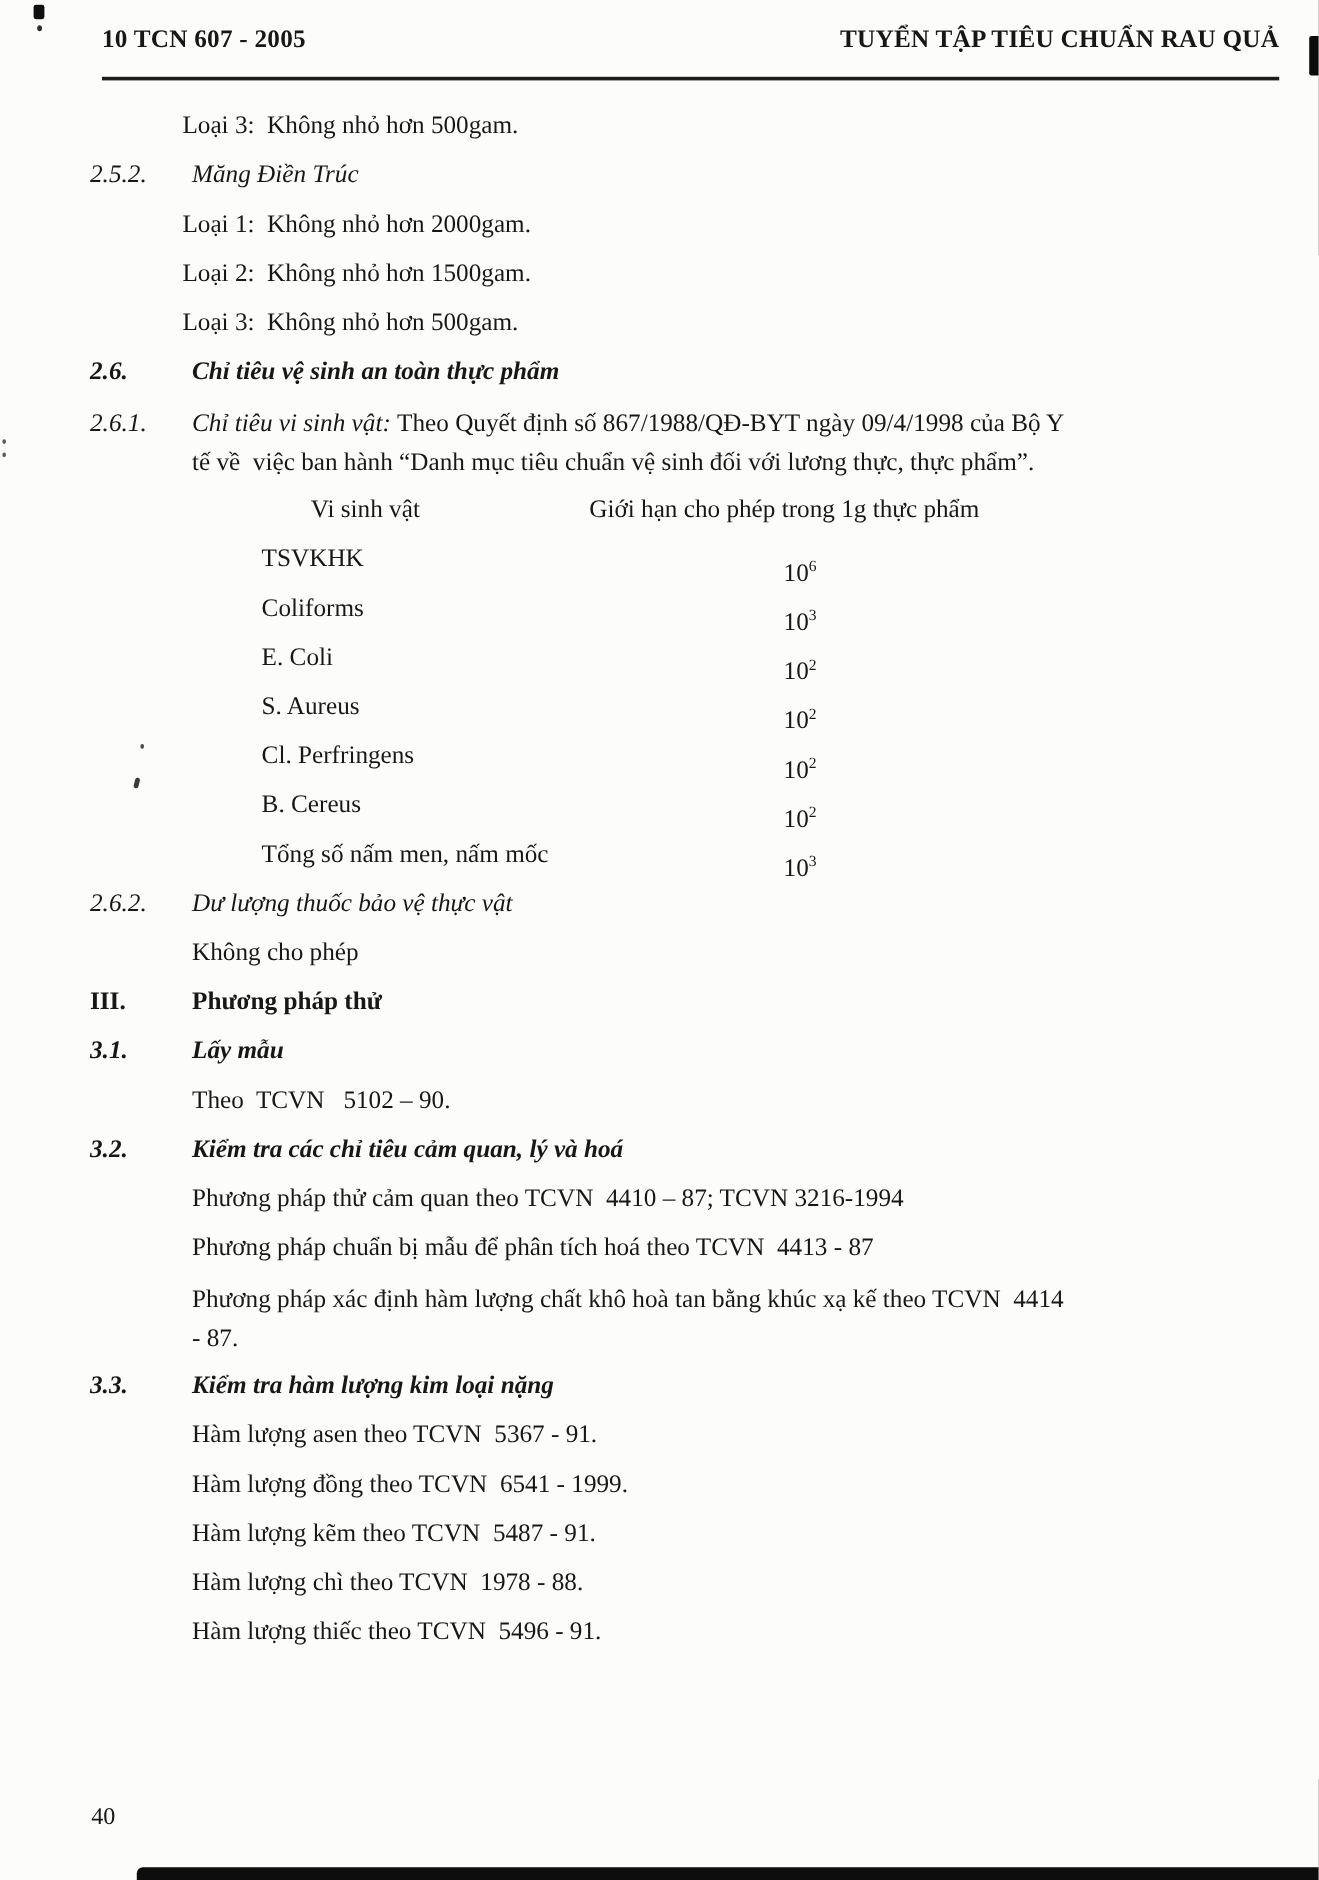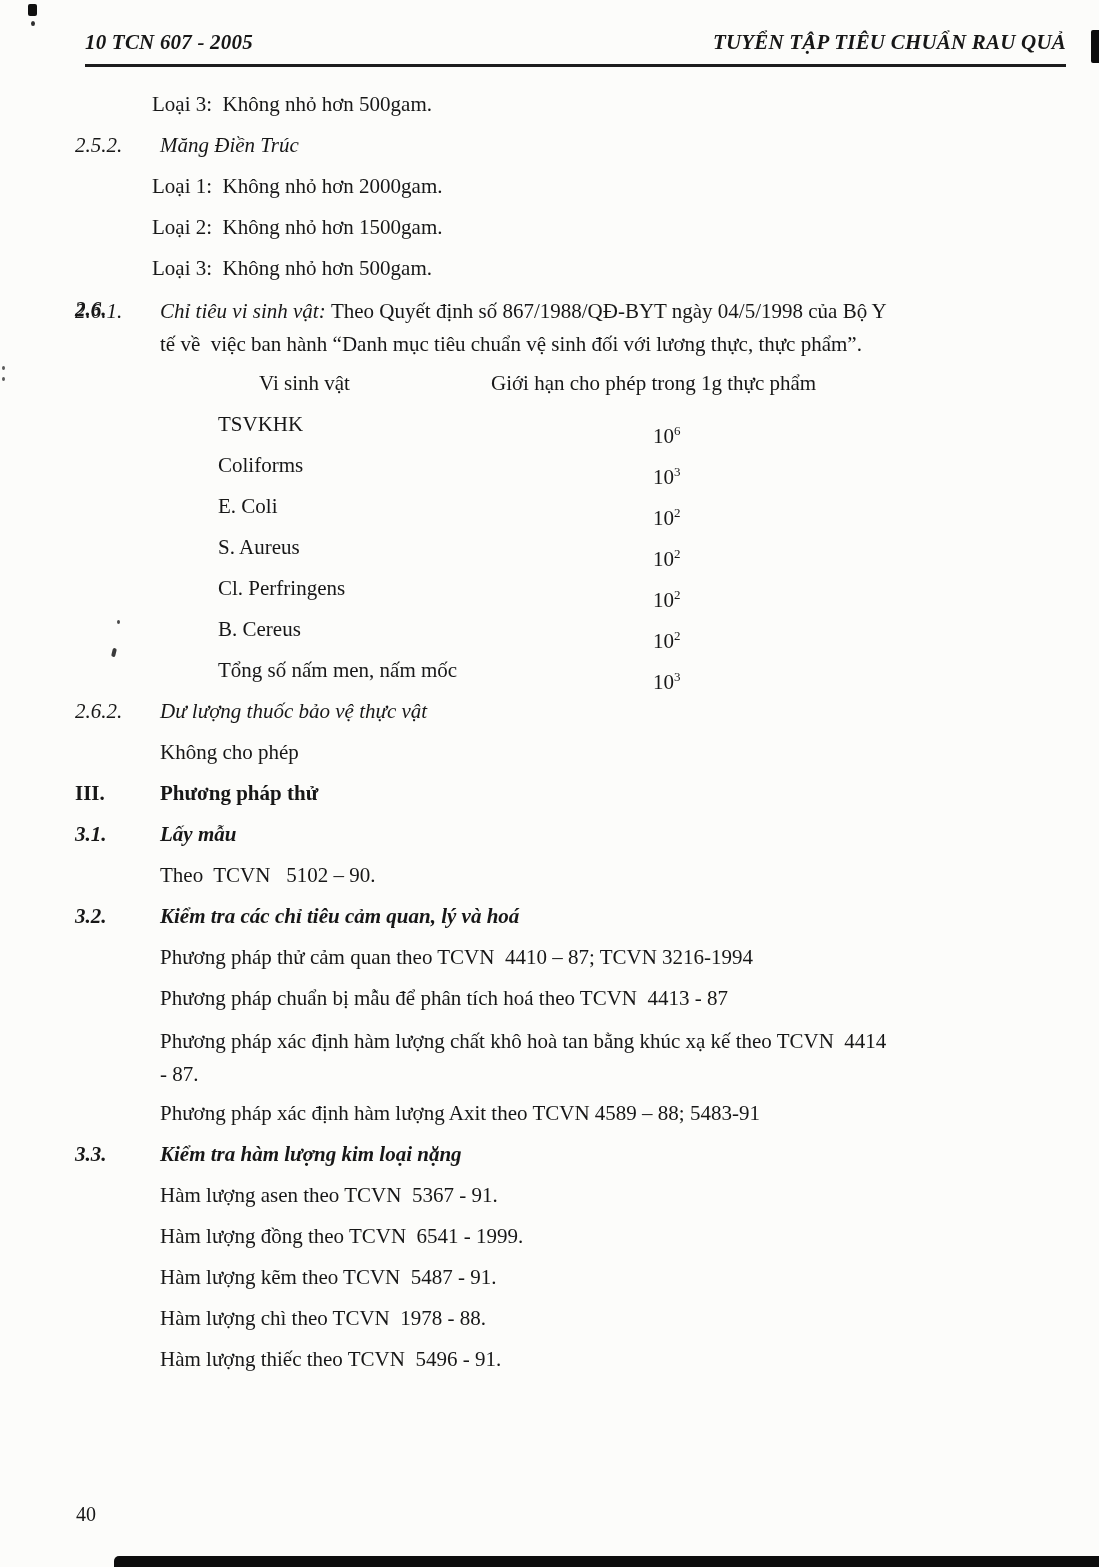--- a/index.html
+++ b/index.html
@@ -7,23 +7,23 @@
     position:relative;
     width:1099px;height:1567px;
     background:#fcfcfa;
     color:#171717;
     font-family:"Liberation Serif","DejaVu Serif",serif;
     overflow:hidden;
     margin:0 auto;
   }
   
   .header{
-    position:absolute;top:30px;left:85px;width:981px;
+    position:absolute;top:20px;left:85px;width:981px;
     display:flex;justify-content:space-between;
-    font-weight:700;font-size:21px;letter-spacing:.2px;font-style:italic;
+    font-weight:700;font-size:21px;letter-spacing:.2px;
   }
   .header-rule{
     position:absolute;top:64px;left:85px;width:981px;height:0;
     border-top:3px solid #1d1d1d;
   }
   
   .doc-body{
     position:absolute;top:90px;left:0;width:1071px;
     font-size:21px;
   }
@@ -84,40 +84,39 @@
     <span class="h-right">TUYỂN TẬP TIÊU CHUẨN RAU QUẢ</span>
   </div>
   <div class="header-rule"></div>
 
   <div class="doc-body">
       <div class="row indent-list"><span class="seg n">Loại 3:  Không nhỏ hơn 500gam.</span></div>
       <div class="row"><span class="num i">2.5.2.</span><span class="seg i">Măng Điền Trúc</span></div>
       <div class="row indent-list"><span class="seg n">Loại 1:  Không nhỏ hơn 2000gam.</span></div>
       <div class="row indent-list"><span class="seg n">Loại 2:  Không nhỏ hơn 1500gam.</span></div>
       <div class="row indent-list"><span class="seg n">Loại 3:  Không nhỏ hơn 500gam.</span></div>
-      <div class="row"><span class="num bi">2.6.</span></div>
-      <div class="row para"><span class="num i">2.6.1.</span><span class="seg i">Chỉ tiêu vi sinh vật: </span><span class="seg n">Theo Quyết định số 867/1988/QĐ-BYT ngày 04/5/1998 của Bộ Y</span><br><span class="seg n">tế về  việc ban hành “Danh mục tiêu chuẩn vệ sinh đối với lương thực, thực phẩm”.</span></div>
+      <div class="row"><span class="num bi">2.6.</span><span class="seg bi">Chỉ tiêu vệ sinh an toàn thực phẩm</span></div>
+      <div class="row para"><span class="num i">2.6.1.</span><span class="seg i">Chỉ tiêu vi sinh vật: </span><span class="seg n">Theo Quyết định số 867/1988/QĐ-BYT ngày 09/4/1998 của Bộ Y</span><br><span class="seg n">tế về  việc ban hành “Danh mục tiêu chuẩn vệ sinh đối với lương thực, thực phẩm”.</span></div>
       <div class="row thead"><span class="seg n">Vi sinh vật</span><span class="col2 n">Giới hạn cho phép trong 1g thực phẩm</span></div>
       <div class="row trow"><span class="seg n">TSVKHK</span><span class="tvalue"><span>10</span><sup>6</sup></span></div>
       <div class="row trow"><span class="seg n">Coliforms</span><span class="tvalue"><span>10</span><sup>3</sup></span></div>
       <div class="row trow"><span class="seg n">E. Coli</span><span class="tvalue"><span>10</span><sup>2</sup></span></div>
       <div class="row trow"><span class="seg n">S. Aureus</span><span class="tvalue"><span>10</span><sup>2</sup></span></div>
       <div class="row trow"><span class="seg n">Cl. Perfringens</span><span class="tvalue"><span>10</span><sup>2</sup></span></div>
       <div class="row trow"><span class="seg n">B. Cereus</span><span class="tvalue"><span>10</span><sup>2</sup></span></div>
       <div class="row trow"><span class="seg n">Tổng số nấm men, nấm mốc</span><span class="tvalue"><span>10</span><sup>3</sup></span></div>
       <div class="row"><span class="num i">2.6.2.</span><span class="seg i">Dư lượng thuốc bảo vệ thực vật</span></div>
       <div class="row"><span class="seg n">Không cho phép</span></div>
       <div class="row"><span class="num b">III.</span><span class="seg b">Phương pháp thử</span></div>
       <div class="row"><span class="num bi">3.1.</span><span class="seg bi">Lấy mẫu</span></div>
       <div class="row"><span class="seg n">Theo  TCVN   5102 – 90.</span></div>
       <div class="row"><span class="num bi">3.2.</span><span class="seg bi">Kiểm tra các chỉ tiêu cảm quan, lý và hoá</span></div>
       <div class="row"><span class="seg n">Phương pháp thử cảm quan theo TCVN  4410 – 87; TCVN 3216-1994</span></div>
       <div class="row"><span class="seg n">Phương pháp chuẩn bị mẫu để phân tích hoá theo TCVN  4413 - 87</span></div>
       <div class="row para"><span class="seg n">Phương pháp xác định hàm lượng chất khô hoà tan bằng khúc xạ kế theo TCVN  4414</span><br><span class="seg n">- 87.</span></div>
-      <div class="row"><span class="seg n">Phương pháp xác định hàm lượng Axit theo TCVN 4589 – 88; 5483-91</span></div>
       <div class="row"><span class="num bi">3.3.</span><span class="seg bi">Kiểm tra hàm lượng kim loại nặng</span></div>
       <div class="row"><span class="seg n">Hàm lượng asen theo TCVN  5367 - 91.</span></div>
       <div class="row"><span class="seg n">Hàm lượng đồng theo TCVN  6541 - 1999.</span></div>
       <div class="row"><span class="seg n">Hàm lượng kẽm theo TCVN  5487 - 91.</span></div>
       <div class="row"><span class="seg n">Hàm lượng chì theo TCVN  1978 - 88.</span></div>
       <div class="row"><span class="seg n">Hàm lượng thiếc theo TCVN  5496 - 91.</span></div>
     </div>
 
   <div class="page-number">40</div>
 

